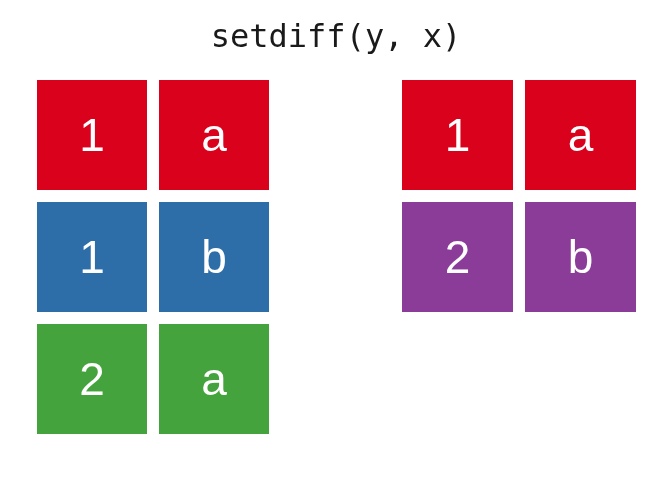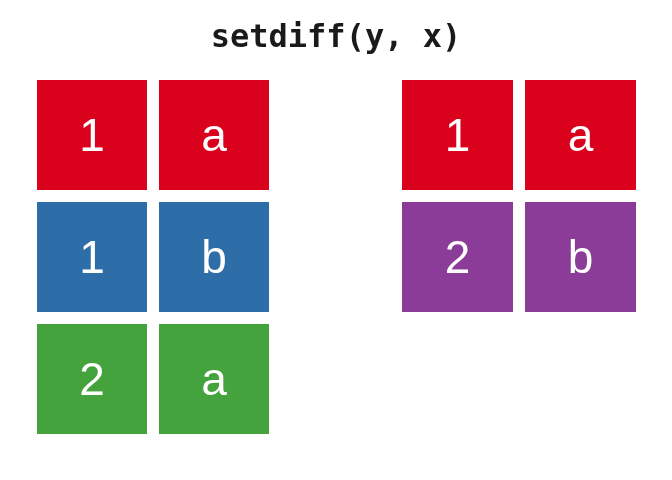--- a/index.html
+++ b/index.html
@@ -49,21 +49,21 @@
     color: #ffffff;
     user-select: none;
   }
   .table-right .cell { width: 111px; }
 </style>
 </head>
 <body>
 
 <div class="canvas">
 
-  <div class="title" style="color: rgb(26, 26, 26); font-weight: bold;">setdiff(y, x)</div>
+  <div class="title" style="color: rgb(26, 26, 26);">setdiff(y, x)</div>
 
   <div class="table table-left">
     <div class="row">
       <div class="cell" style="background-color: rgb(218, 1, 28); color: rgb(255, 255, 255);">1</div>
       <div class="cell" style="background-color: rgb(218, 1, 28); color: rgb(255, 255, 255);">a</div>
     </div>
     <div class="row">
       <div class="cell" style="background-color: rgb(45, 109, 168); color: rgb(255, 255, 255);">1</div>
       <div class="cell" style="background-color: rgb(45, 109, 168); color: rgb(255, 255, 255);">b</div>
     </div>

